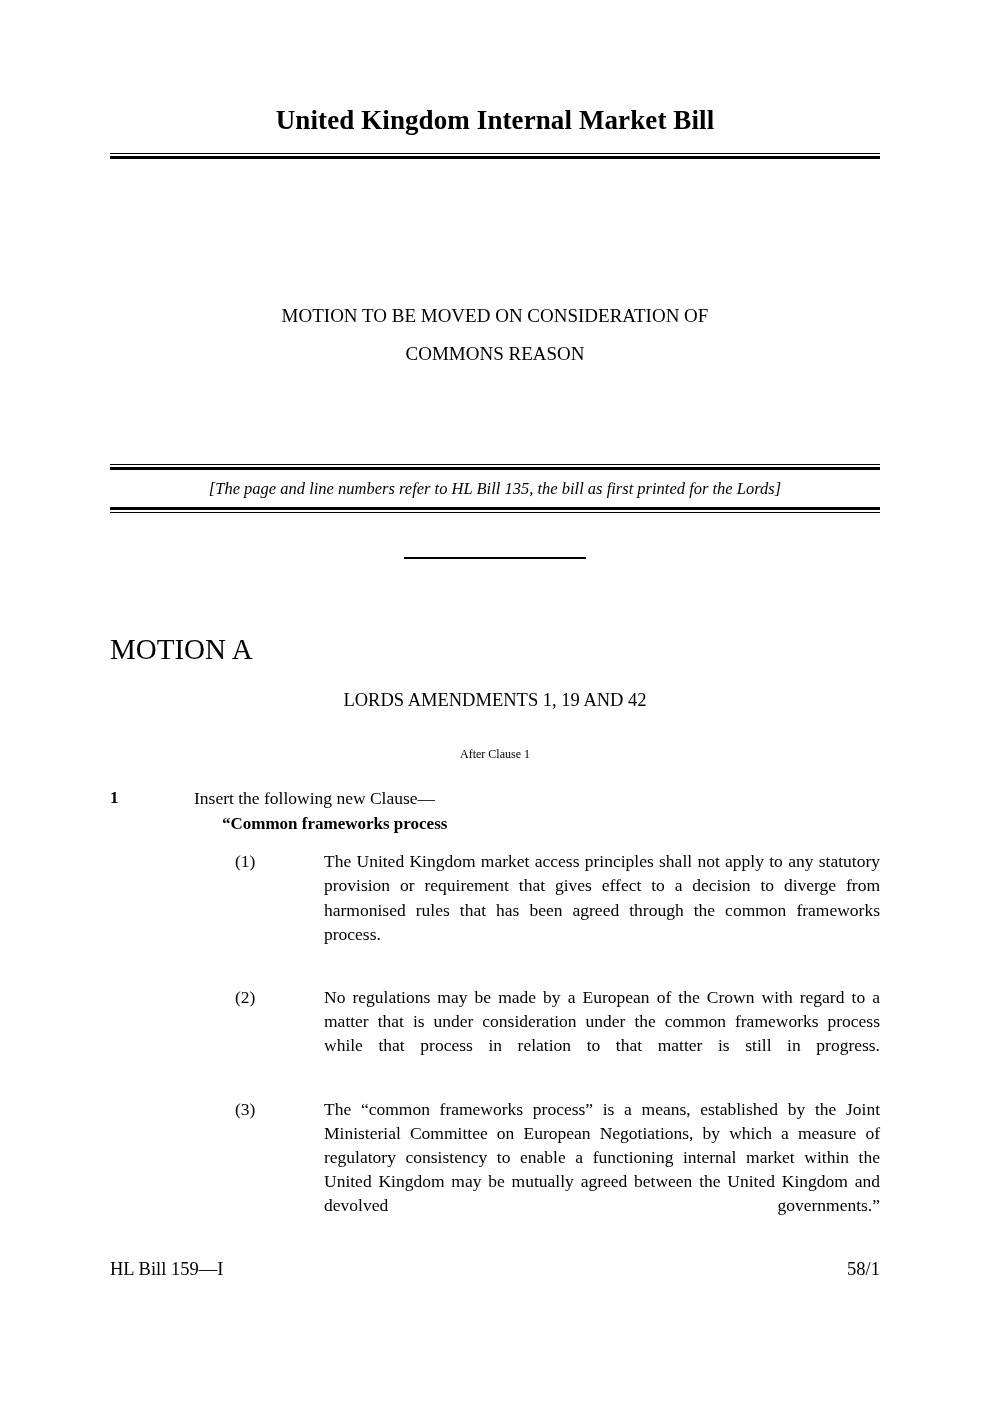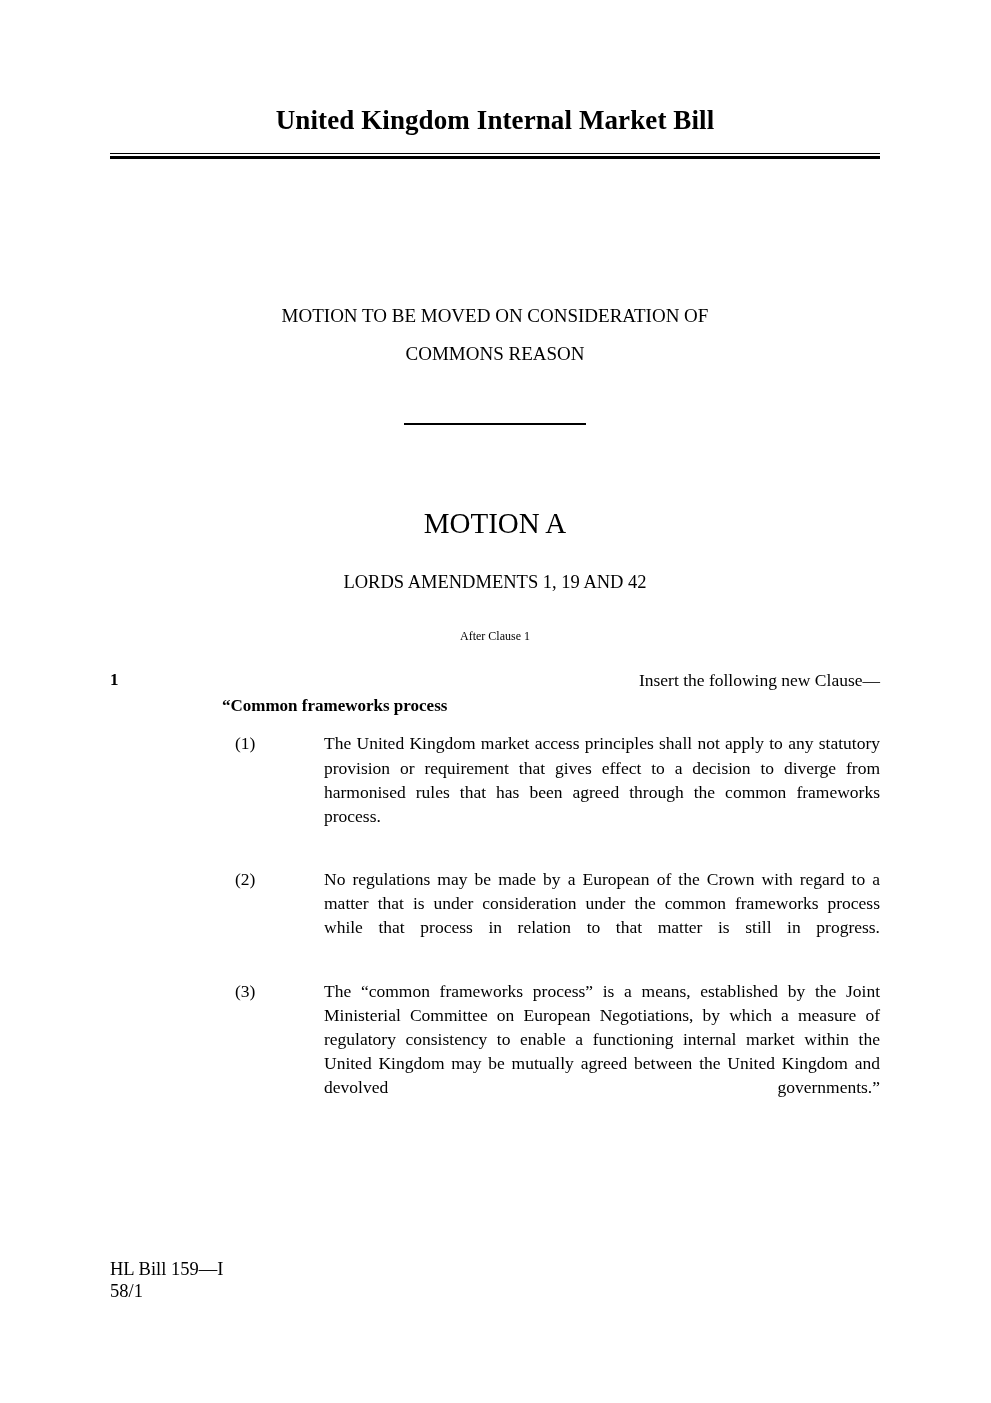--- a/index.html
+++ b/index.html
@@ -105,23 +105,22 @@
   .short-rule {
     display: inline-block;
     width: 182px;
     height: 2px;
     background: #000;
     vertical-align: top;
   }
 
   
   .motion-letter {
-    text-align: center;
     font-size: 29px;
-    margin: 8px;
+    margin: 0;
     padding-top: 59px;
     line-height: 1.1;
     font-weight: normal;
   }
   .amendments-line {
     text-align: center;
     font-size: 18.5px;
     margin: 0;
     padding-top: 24px;
     line-height: 1.1;
@@ -146,21 +145,20 @@
     top: 17px;
     width: 60px;
     font-weight: bold;
     font-size: 17px;
     line-height: 1.45;
   }
   .amend-lead {
     margin-left: 84px;
     font-size: 17.5px;
     line-height: 1.45;
-    text-align: right;
   }
   .new-clause-title {
     margin-left: 112px;
     font-size: 17px;
     font-weight: bold;
     line-height: 1.45;
   }
   .subsections {
     margin-left: 112px;
     margin-top: 13px;
@@ -199,21 +197,20 @@
   .footer {
     position: absolute;
     left: 110px;
     top: 1258px;
     width: 770px;
     display: flex;
     justify-content: space-between;
     align-items: baseline;
     font-size: 18.5px;
     line-height: 1.2;
-    flex-direction: column;
   }
 </style>
 </head>
 <body>
 
 <div class="page">
   <div class="content">
 
     <h1 class="doc-title">United Kingdom Internal Market Bill</h1>
 
@@ -221,20 +218,33 @@
       <div class="r-thin"></div>
       <div class="r-gap"></div>
       <div class="r-thick"></div>
     </div>
 
     <div class="motion-heading">
       <span class="mh-line">MOTION TO BE MOVED ON CONSIDERATION OF</span>
       <span class="mh-line">COMMONS REASON</span>
     </div>
 
+    <div class="note-block">
+      <div class="rule-double">
+        <div class="r-thin"></div>
+        <div class="r-gap"></div>
+        <div class="r-thick"></div>
+      </div>
+      <div class="note-text">[The page and line numbers refer to HL Bill 135, the bill as first printed for the Lords]</div>
+      <div class="rule-double-rev">
+        <div class="r-thick"></div>
+        <div class="r-gap"></div>
+        <div class="r-thin"></div>
+      </div>
+    </div>
 
     <div class="short-rule-wrap">
       <span class="short-rule"></span>
     </div>
 
     <div class="motion-letter">MOTION A</div>
 
     <div class="amendments-line">LORDS AMENDMENTS 1, 19 AND 42</div>
 
     <div class="clause-heading">After Clause 1</div>

